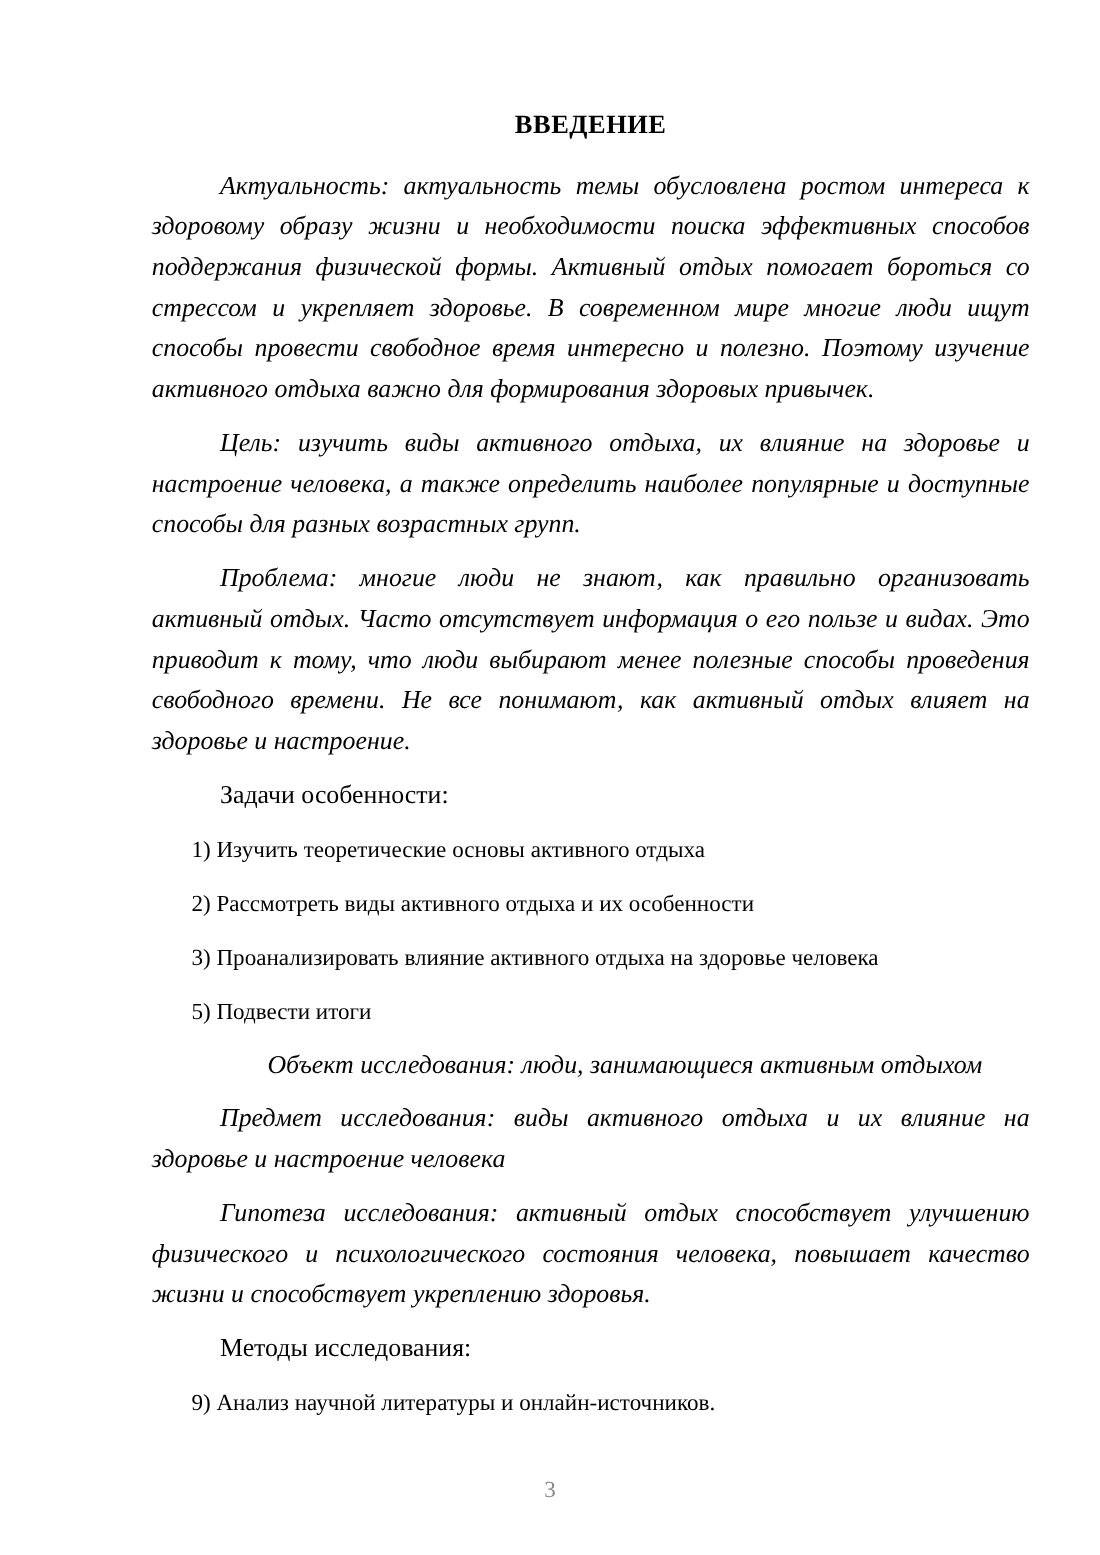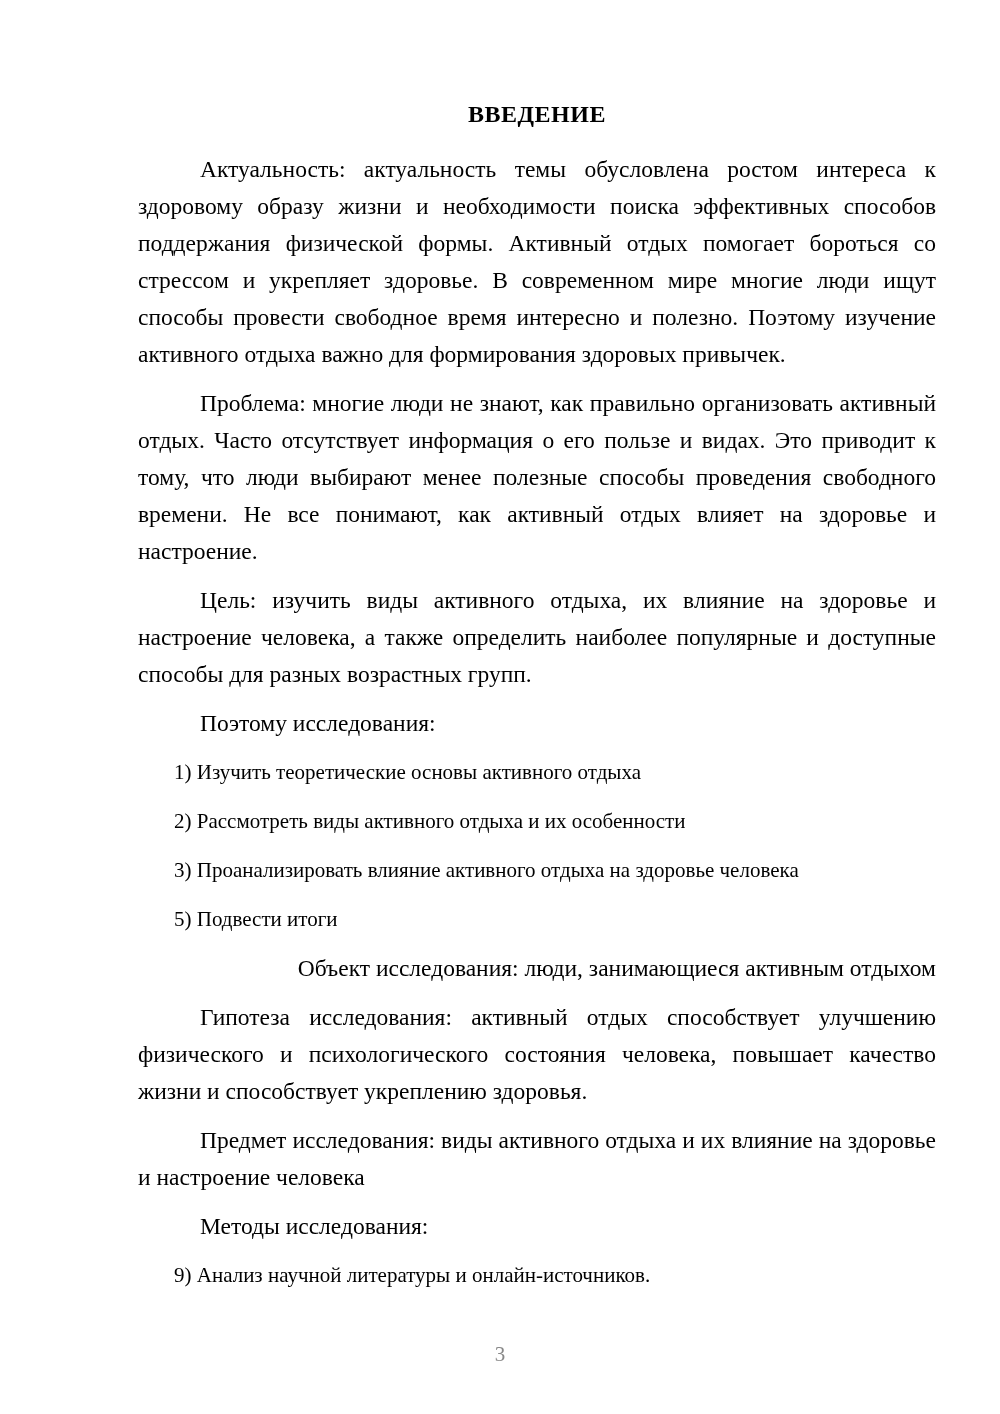--- a/index.html
+++ b/index.html
@@ -34,23 +34,24 @@
     line-height: 1.2;
   }
   p.para {
     font-size: 23.5px;
     line-height: 37px;
     text-align: justify;
     text-justify: inter-word;
     text-indent: 62px;
     margin: 0 0 12px 0;
     hyphens: none;
+    font-style: italic;
   }
   p.para.no-justify {
-    text-align: right;
+    text-align: center;
   }
   p.heading-line {
     font-size: 23.5px;
     line-height: 37px;
     text-align: left;
     text-indent: 62px;
     margin: 0 0 12px 0;
   }
   ul.num-list {
     list-style: none;
@@ -82,38 +83,38 @@
 </head>
 <body>
 
 <div class="page">
   <div class="content">
 
     <h1 class="doc-title">ВВЕДЕНИЕ</h1>
 
     <p class="para">Актуальность: актуальность темы обусловлена ростом интереса к здоровому образу жизни и необходимости поиска эффективных способов поддержания физической формы. Активный отдых помогает бороться со стрессом и укрепляет здоровье. В современном мире многие люди ищут способы провести свободное время интересно и полезно. Поэтому изучение активного отдыха важно для формирования здоровых привычек.</p>
 
+    <p class="para">Цель: изучить виды активного отдыха, их влияние на здоровье и настроение человека, а также определить наиболее популярные и доступные способы для разных возрастных групп.</p>
+
     <p class="para">Проблема: многие люди не знают, как правильно организовать активный отдых. Часто отсутствует информация о его пользе и видах. Это приводит к тому, что люди выбирают менее полезные способы проведения свободного времени. Не все понимают, как активный отдых влияет на здоровье и настроение.</p>
 
-    <p class="para">Цель: изучить виды активного отдыха, их влияние на здоровье и настроение человека, а также определить наиболее популярные и доступные способы для разных возрастных групп.</p>
-
-    <p class="heading-line">Поэтому исследования:</p>
+    <p class="heading-line">Задачи особенности:</p>
 
     <ul class="num-list">
       <li>1) Изучить теоретические основы активного отдыха</li>
       <li>2) Рассмотреть виды активного отдыха и их особенности</li>
       <li>3) Проанализировать влияние активного отдыха на здоровье человека</li>
       <li>5) Подвести итоги</li>
     </ul>
 
     <p class="para no-justify">Объект исследования: люди, занимающиеся активным отдыхом</p>
 
+    <p class="para">Предмет исследования: виды активного отдыха и их влияние на здоровье и настроение человека</p>
+
     <p class="para">Гипотеза исследования: активный отдых способствует улучшению физического и психологического состояния человека, повышает качество жизни и способствует укреплению здоровья.</p>
-
-    <p class="para">Предмет исследования: виды активного отдыха и их влияние на здоровье и настроение человека</p>
 
     <p class="heading-line">Методы исследования:</p>
 
     <ul class="num-list">
       <li>9) Анализ научной литературы и онлайн-источников.</li>
     </ul>
 
   </div>
 
   <div class="page-number">3</div>

